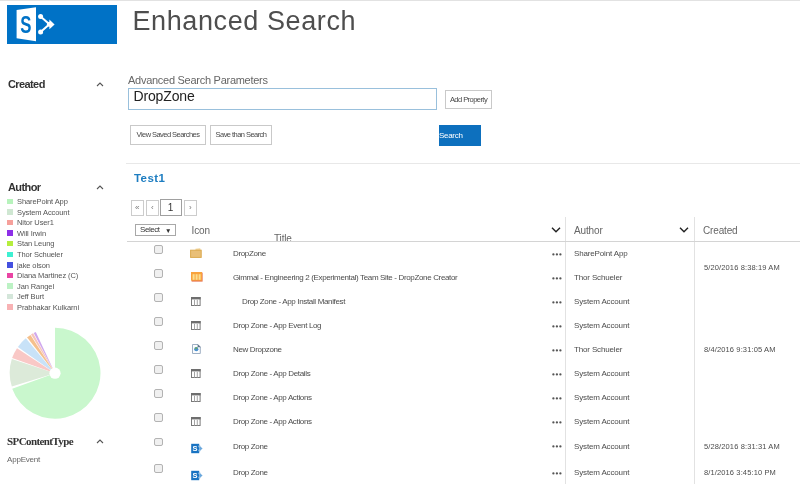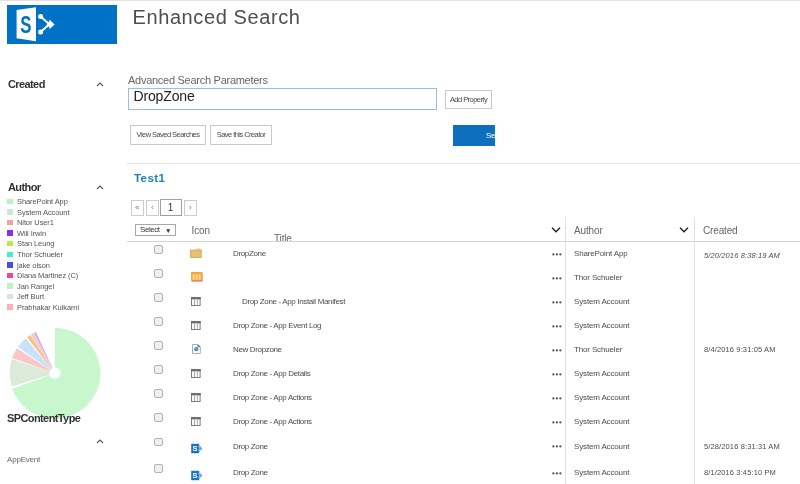--- a/index.html
+++ b/index.html
@@ -32,21 +32,21 @@
         <path d="M33.6,11.6 L42.4,19.3 L33.6,26.9"></path>
       </g>
       <g fill="#fff">
         <circle cx="33.6" cy="11.6" r="2.5"></circle>
         <circle cx="33.6" cy="26.9" r="2.5"></circle>
         <circle cx="42.4" cy="19.3" r="2.5"></circle>
         <path d="M42.4,14.6 L47.6,19.4 L42.4,24.2 Z"></path>
       </g>
     </svg>
   </div>
-  <div class="abs" style="left:132.5px; top:5.5px; font-size:20px; color:#4e4e4e; letter-spacing:0.6px;">Enhanced Search</div>
+  <div class="abs" style="left:132.5px; top:5.5px; font-size:27px; color:#4e4e4e; letter-spacing:0.6px;">Enhanced Search</div>
 
   <div class="abs sidehead" style="left:8px; top:78px;">Created</div>
   <svg class="abs" style="left:96px; top:82px;" width="8" height="5" viewBox="0 0 8 5">
       <path d="M1 4 L4 1 L7 4" stroke="#555" stroke-width="1.1" fill="none"></path>
     </svg>
   <div class="abs sidehead" style="left:8px; top:181px;">Author</div>
   <svg class="abs" style="left:96px; top:185px;" width="8" height="5" viewBox="0 0 8 5">
       <path d="M1 4 L4 1 L7 4" stroke="#555" stroke-width="1.1" fill="none"></path>
     </svg>
   <div class="abs legend" style="left:7px; top:197.3px;">
@@ -67,33 +67,33 @@
       <path d="M0,-45.5 A45.5,45.5 0 1 1 -42.8,15.5 L0,0 Z" fill="#c9f7cd"></path>
       <path d="M-43.2,13.2 A45.5,45.5 0 0 1 -43.2,-14.2 L0,0 Z" fill="#dcead9"></path>
       <path d="M-42.9,-15.2 A45.5,45.5 0 0 1 -38,-25 L0,0 Z" fill="#f9c8c6"></path>
       <path d="M-37.1,-26.3 A45.5,45.5 0 0 1 -29.2,-34.9 L0,0 Z" fill="#c8e2f8"></path>
       <path d="M-28,-35.9 A45.5,45.5 0 0 1 -24.5,-38.3 L0,0 Z" fill="#f5c08c"></path>
       <path d="M-24,-38.7 A45.5,45.5 0 0 1 -21.9,-39.9 L0,0 Z" fill="#f6c4bc"></path>
       <path d="M-21.3,-40.2 A45.5,45.5 0 0 1 -19.2,-41.2 L0,0 Z" fill="#cfa8ee"></path>
       <circle cx="0" cy="0" r="5.6" fill="#fff"></circle>
     </g>
   </svg>
-  <div class="abs sidehead" style="left:7px; top:412px;">SPContentType</div>
+  <div class="abs sidehead" style="left:7px; top:435px;font-family:Liberation Serif, serif;">SPContentType</div>
   <svg class="abs" style="left:96px; top:439px;" width="8" height="5" viewBox="0 0 8 5">
       <path d="M1 4 L4 1 L7 4" stroke="#555" stroke-width="1.1" fill="none"></path>
     </svg>
   <div class="abs" style="left:7px; top:455px; font-size:8px; color:#666; letter-spacing:-0.2px;">AppEvent</div>
 
   <div class="abs" style="left:128px; top:73.5px; font-size:11px; color:#666; letter-spacing:-0.27px;">Advanced Search Parameters</div>
   <div class="abs" style="left:128px; top:88px; width:309px; height:22px; border:1px solid #99c0dc;"></div>
   <div class="abs" style="left:133.5px; top:88px; font-size:14px; color:#222; letter-spacing:-0.15px;">DropZone</div>
   <div class="abs btn" style="left:445px; top:90px; width:47px; height:19px; font-size:7.5px; line-height:17px;">Add Property</div>
   <div class="abs btn" style="left:130px; top:125px; width:76px; height:20px; font-size:7.5px; line-height:18px;">View Saved Searches</div>
-  <div class="abs btn" style="left:210px; top:125px; width:62px; height:20px; font-size:7.5px; line-height:18px;">Save this Creator</div>
-  <div class="abs" style="left:453px; top:125px; width:42px; height:21px; background:#0d70be; color:#fff; font-size:8px; letter-spacing:-0.3px; line-height:21px; padding-left:33px;">Search</div>
+  <div class="abs btn" style="left:210px; top:125px; width:62px; height:20px; font-size:7.5px; line-height:18px;">Save than Search</div>
+  <div class="abs" style="left:439px; top:125px; width:42px; height:21px; background:#0d70be; color:#fff; font-size:8px; letter-spacing:-0.3px; line-height:21px; ">Search</div>
   <div class="abs" style="left:126px; top:163px; width:674px; height:1px; background:#e8e8e8;"></div>
   <div class="abs" style="left:134px; top:171.5px; font-size:11.5px; font-weight:700; color:#1d7dc1; letter-spacing:0.45px;">Test1</div>
 
   <div class="abs pgbtn" style="left:131px; top:200px; width:12.5px; height:15.5px; line-height:14px;">«</div>
   <div class="abs pgbtn" style="left:146px; top:200px; width:12.5px; height:15.5px; line-height:14px;">‹</div>
   <div class="abs" style="left:159.5px; top:199px; width:22px; height:17px; border:1px solid #a0a0a0; background:#fff; color:#333; text-align:center; font-size:10px; line-height:15px;">1</div>
   <div class="abs pgbtn" style="left:184px; top:200px; width:12.5px; height:15.5px; line-height:14px;">›</div>
 
   <div class="abs" style="left:135px; top:224px; width:40.5px; height:12px; border:1px solid #a8a8a8; font-size:8px; color:#333; letter-spacing:-0.45px; line-height:10px; padding-left:4px;">Select<span style="position:absolute; right:3px; top:3px; font-size:6.5px; line-height:6px; letter-spacing:0; color:#333;">▼</span></div>
   <div class="abs th" style="left:191.6px; top:224.5px;">Icon</div>
@@ -115,29 +115,30 @@
         <path d="M5.4,0.8 L10.2,0.2 L10.8,3 L5.6,3 Z" fill="#f1d49c"></path>
         <rect x="0.6" y="2.2" width="10.6" height="7.2" fill="#e9bf77" stroke="#dba94e" stroke-width="1"></rect>
       </svg></div>
   <div class="abs cell" style="left:233px; top:249px;">DropZone</div>
   <svg class="abs" style="left:551.5px; top:252.5px;" width="10" height="4" viewBox="0 0 10 4">
       <circle cx="1.4" cy="1.4" r="1.15" fill="#555"></circle>
       <circle cx="4.9" cy="1.4" r="1.15" fill="#555"></circle>
       <circle cx="8.4" cy="1.4" r="1.15" fill="#555"></circle>
     </svg>
   <div class="abs cauthor" style="left:574px; top:249px;">SharePoint App</div>
-  <div class="abs cdate" style="left:704px; top:251px;font-style:italic;">5/20/2016 8:38:19 AM</div>
+  <div class="abs cdate" style="left:704px; top:263px;">5/20/2016 8:38:19 AM</div>
   <div class="abs cb" style="left:154px; top:269px;"></div>
   <div class="abs" style="left:190.5px; top:272px; line-height:0;"><svg width="12" height="10" viewBox="0 0 12 10">
         <rect x="0.6" y="0.6" width="11" height="9" fill="#e5704c"></rect>
         <rect x="0" y="0" width="11" height="8.6" fill="#f9a33c"></rect>
         <rect x="1.6" y="2.2" width="2" height="5.6" fill="#fcdf90"></rect>
         <rect x="4.6" y="2.2" width="2" height="5.6" fill="#fcdf90"></rect>
         <rect x="7.6" y="2.2" width="2" height="5.6" fill="#fcdf90"></rect>
       </svg></div>
+  <div class="abs cell" style="left:233px; top:273px;">Gimmal - Engineering 2 (Experimental) Team Site - DropZone Creator</div>
   <svg class="abs" style="left:551.5px; top:276.5px;" width="10" height="4" viewBox="0 0 10 4">
       <circle cx="1.4" cy="1.4" r="1.15" fill="#555"></circle>
       <circle cx="4.9" cy="1.4" r="1.15" fill="#555"></circle>
       <circle cx="8.4" cy="1.4" r="1.15" fill="#555"></circle>
     </svg>
   <div class="abs cauthor" style="left:574px; top:273px;">Thor Schueler</div>
   <div class="abs cb" style="left:154px; top:293px;"></div>
   <div class="abs" style="left:191px; top:296.5px; line-height:0;"><svg width="10" height="9" viewBox="0 0 10 9">
         <rect x="0.5" y="0.5" width="8.6" height="8" fill="#fff" stroke="#7a7a7a" stroke-width="1"></rect>
         <rect x="0" y="0" width="9.6" height="2.4" fill="#6e6e6e"></rect>

